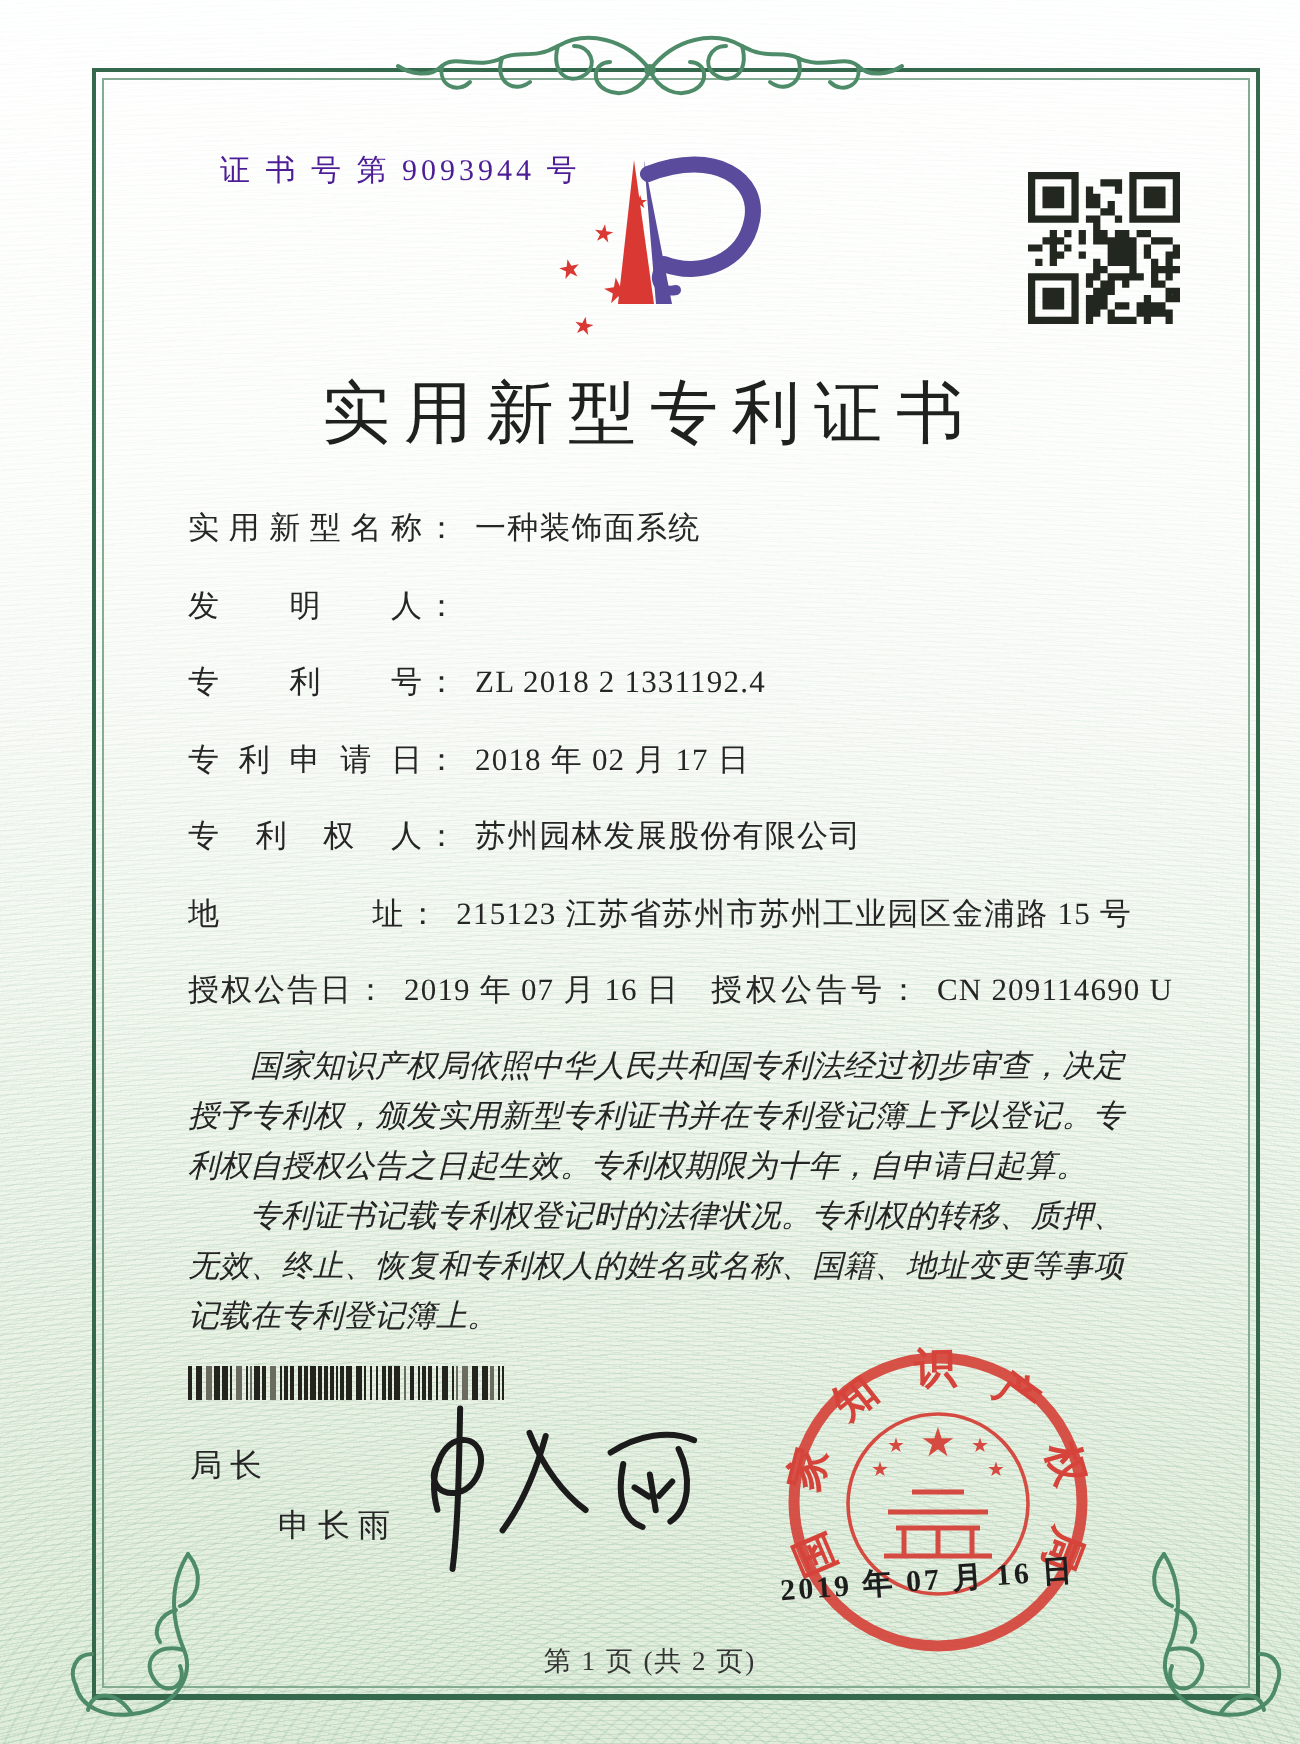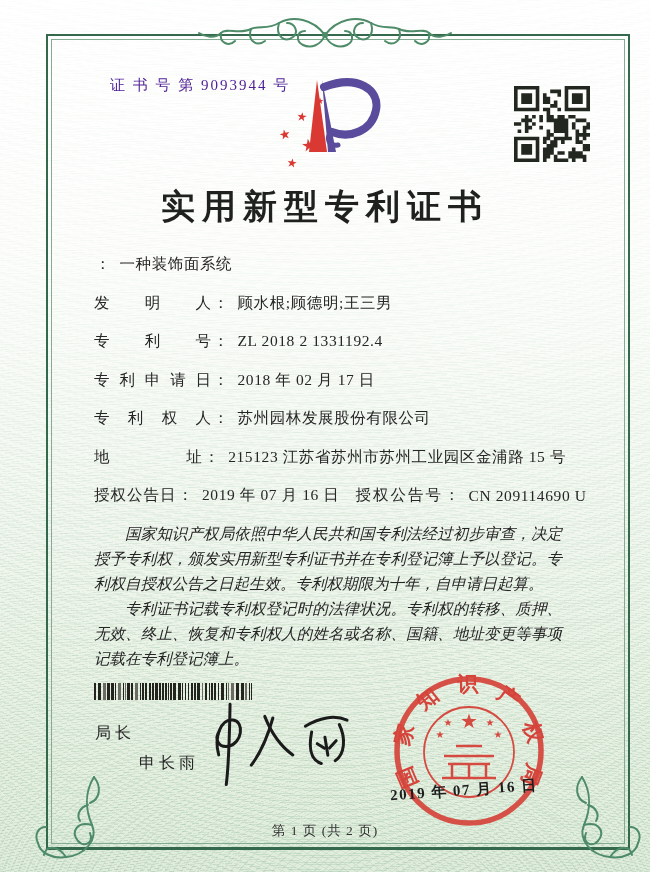--- a/index.html
+++ b/index.html
@@ -20,21 +20,21 @@
     border:2.5px solid #35694e;border-bottom-width:3px;}
   .frame::before{content:"";position:absolute;inset:3px;border:1px solid #83ac93;}
   .top-orn{position:absolute;top:9px;left:50%;transform:translateX(-50%);}
   .corner-orn{position:absolute;bottom:6px;}
   .corner-orn.left{left:28px;}
   .corner-orn.right{right:2px;transform:scaleX(-1);}
   .cert-no{position:absolute;left:110px;top:76px;font-size:15px;letter-spacing:2px;color:#4c1d95;}
   .logo{position:absolute;left:264px;top:74px;}
   .qr{position:absolute;left:514px;top:86px;width:76px;height:76px;}
   .title{position:absolute;left:0;right:0;top:184px;text-align:center;
-    font-size:34px;font-weight:bold;letter-spacing:7px;color:#1e211e;}
+    font-size:34px;font-weight:normal;letter-spacing:7px;color:#1e211e;}
   .fields{position:absolute;left:94px;top:254px;width:472px;display:flex;flex-direction:column;gap:14px;font-size:15.5px;}
   .row{display:flex;align-items:baseline;height:24.5px;white-space:nowrap;}
   .lbl{display:inline-block;width:118px;text-align:justify;text-align-last:justify;-moz-text-align-last:justify;letter-spacing:1px;}
   .colon{margin-left:1px;}
   .val{margin-left:9px;letter-spacing:.6px;}
   .pair2{margin-left:16px;display:flex;align-items:center;}
   .lbl2{display:inline-block;letter-spacing:2px;}
   .paras{position:absolute;left:94px;top:521px;width:468px;font-size:15.5px;line-height:25px;
     text-align:justify;font-style:italic;color:#252525;}
   .paras p{margin:0;text-indent:2em;}
@@ -107,27 +107,27 @@
 </svg>
 
 <svg id="qr-svg" class="qr" viewBox="0 0 76 76">
     <path d="M36.19 3.62h3.62v3.62h-3.62zM39.81 3.62h3.62v3.62h-3.62zM43.43 3.62h3.62v3.62h-3.62zM28.95 7.24h3.62v3.62h-3.62zM43.43 7.24h3.62v3.62h-3.62zM28.95 10.86h3.62v3.62h-3.62zM32.57 10.86h3.62v3.62h-3.62zM28.95 14.48h3.62v3.62h-3.62zM32.57 14.48h3.62v3.62h-3.62zM39.81 14.48h3.62v3.62h-3.62zM36.19 18.10h3.62v3.62h-3.62zM39.81 18.10h3.62v3.62h-3.62zM28.95 21.71h3.62v3.62h-3.62zM32.57 21.71h3.62v3.62h-3.62zM43.43 21.71h3.62v3.62h-3.62zM32.57 25.33h3.62v3.62h-3.62zM10.86 28.95h3.62v3.62h-3.62zM18.10 28.95h3.62v3.62h-3.62zM25.33 28.95h3.62v3.62h-3.62zM32.57 28.95h3.62v3.62h-3.62zM36.19 28.95h3.62v3.62h-3.62zM43.43 28.95h3.62v3.62h-3.62zM47.05 28.95h3.62v3.62h-3.62zM54.29 28.95h3.62v3.62h-3.62zM57.90 28.95h3.62v3.62h-3.62zM7.24 32.57h3.62v3.62h-3.62zM10.86 32.57h3.62v3.62h-3.62zM14.48 32.57h3.62v3.62h-3.62zM25.33 32.57h3.62v3.62h-3.62zM32.57 32.57h3.62v3.62h-3.62zM36.19 32.57h3.62v3.62h-3.62zM39.81 32.57h3.62v3.62h-3.62zM43.43 32.57h3.62v3.62h-3.62zM47.05 32.57h3.62v3.62h-3.62zM50.67 32.57h3.62v3.62h-3.62zM61.52 32.57h3.62v3.62h-3.62zM65.14 32.57h3.62v3.62h-3.62zM68.76 32.57h3.62v3.62h-3.62zM0.00 36.19h3.62v3.62h-3.62zM3.62 36.19h3.62v3.62h-3.62zM10.86 36.19h3.62v3.62h-3.62zM18.10 36.19h3.62v3.62h-3.62zM39.81 36.19h3.62v3.62h-3.62zM43.43 36.19h3.62v3.62h-3.62zM47.05 36.19h3.62v3.62h-3.62zM50.67 36.19h3.62v3.62h-3.62zM57.90 36.19h3.62v3.62h-3.62zM72.38 36.19h3.62v3.62h-3.62zM10.86 39.81h3.62v3.62h-3.62zM14.48 39.81h3.62v3.62h-3.62zM25.33 39.81h3.62v3.62h-3.62zM39.81 39.81h3.62v3.62h-3.62zM43.43 39.81h3.62v3.62h-3.62zM47.05 39.81h3.62v3.62h-3.62zM50.67 39.81h3.62v3.62h-3.62zM57.90 39.81h3.62v3.62h-3.62zM68.76 39.81h3.62v3.62h-3.62zM72.38 39.81h3.62v3.62h-3.62zM3.62 43.43h3.62v3.62h-3.62zM10.86 43.43h3.62v3.62h-3.62zM32.57 43.43h3.62v3.62h-3.62zM39.81 43.43h3.62v3.62h-3.62zM43.43 43.43h3.62v3.62h-3.62zM47.05 43.43h3.62v3.62h-3.62zM50.67 43.43h3.62v3.62h-3.62zM61.52 43.43h3.62v3.62h-3.62zM68.76 43.43h3.62v3.62h-3.62zM32.57 47.05h3.62v3.62h-3.62zM36.19 47.05h3.62v3.62h-3.62zM50.67 47.05h3.62v3.62h-3.62zM61.52 47.05h3.62v3.62h-3.62zM65.14 47.05h3.62v3.62h-3.62zM68.76 47.05h3.62v3.62h-3.62zM72.38 47.05h3.62v3.62h-3.62zM28.95 50.67h3.62v3.62h-3.62zM32.57 50.67h3.62v3.62h-3.62zM39.81 50.67h3.62v3.62h-3.62zM43.43 50.67h3.62v3.62h-3.62zM47.05 50.67h3.62v3.62h-3.62zM50.67 50.67h3.62v3.62h-3.62zM54.29 50.67h3.62v3.62h-3.62zM61.52 50.67h3.62v3.62h-3.62zM68.76 50.67h3.62v3.62h-3.62zM28.95 54.29h3.62v3.62h-3.62zM36.19 54.29h3.62v3.62h-3.62zM39.81 54.29h3.62v3.62h-3.62zM47.05 54.29h3.62v3.62h-3.62zM61.52 54.29h3.62v3.62h-3.62zM65.14 54.29h3.62v3.62h-3.62zM32.57 57.90h3.62v3.62h-3.62zM36.19 57.90h3.62v3.62h-3.62zM39.81 57.90h3.62v3.62h-3.62zM68.76 57.90h3.62v3.62h-3.62zM72.38 57.90h3.62v3.62h-3.62zM28.95 61.52h3.62v3.62h-3.62zM32.57 61.52h3.62v3.62h-3.62zM36.19 61.52h3.62v3.62h-3.62zM57.90 61.52h3.62v3.62h-3.62zM68.76 61.52h3.62v3.62h-3.62zM72.38 61.52h3.62v3.62h-3.62zM28.95 65.14h3.62v3.62h-3.62zM32.57 65.14h3.62v3.62h-3.62zM36.19 65.14h3.62v3.62h-3.62zM43.43 65.14h3.62v3.62h-3.62zM47.05 65.14h3.62v3.62h-3.62zM54.29 65.14h3.62v3.62h-3.62zM57.90 65.14h3.62v3.62h-3.62zM61.52 65.14h3.62v3.62h-3.62zM65.14 65.14h3.62v3.62h-3.62zM28.95 68.76h3.62v3.62h-3.62zM32.57 68.76h3.62v3.62h-3.62zM39.81 68.76h3.62v3.62h-3.62zM54.29 68.76h3.62v3.62h-3.62zM57.90 68.76h3.62v3.62h-3.62zM61.52 68.76h3.62v3.62h-3.62zM65.14 68.76h3.62v3.62h-3.62zM68.76 68.76h3.62v3.62h-3.62zM28.95 72.38h3.62v3.62h-3.62zM39.81 72.38h3.62v3.62h-3.62zM43.43 72.38h3.62v3.62h-3.62zM47.05 72.38h3.62v3.62h-3.62zM50.67 72.38h3.62v3.62h-3.62zM57.90 72.38h3.62v3.62h-3.62zM68.76 72.38h3.62v3.62h-3.62zM0 0h25.333333333333332v25.333333333333332h-25.333333333333332zM3.619047619047619 3.619047619047619h18.095238095238095v18.095238095238095h-18.095238095238095zM7.238095238095238 7.238095238095238h10.857142857142858v10.857142857142858h-10.857142857142858zM50.666666666666664 0h25.333333333333332v25.333333333333332h-25.333333333333332zM54.285714285714285 3.619047619047619h18.095238095238095v18.095238095238095h-18.095238095238095zM57.904761904761905 7.238095238095238h10.857142857142858v10.857142857142858h-10.857142857142858zM0 50.666666666666664h25.333333333333332v25.333333333333332h-25.333333333333332zM3.619047619047619 54.285714285714285h18.095238095238095v18.095238095238095h-18.095238095238095zM7.238095238095238 57.904761904761905h10.857142857142858v10.857142857142858h-10.857142857142858z" fill="#22281f" fill-rule="evenodd"></path>
   </svg>
 
 <div class="title">实用新型专利证书</div>
 
 <div class="fields">
   <div class="row">
+    <span class="lbl">实用新型名称</span>
       <span class="colon">：</span>
     <span class="val">一种装饰面系统</span>
   </div>
   <div class="row">
     <span class="lbl">发明人</span>
       <span class="colon">：</span>
-    <span class="val">顾水根;顾德明;王三男</span>
   </div>
   <div class="row">
     <span class="lbl">专利号</span>
       <span class="colon">：</span>
     <span class="val">ZL 2018 2 1331192.4</span>
   </div>
   <div class="row">
     <span class="lbl">专利申请日</span>
       <span class="colon">：</span>
     <span class="val">2018 年 02 月 17 日</span>

